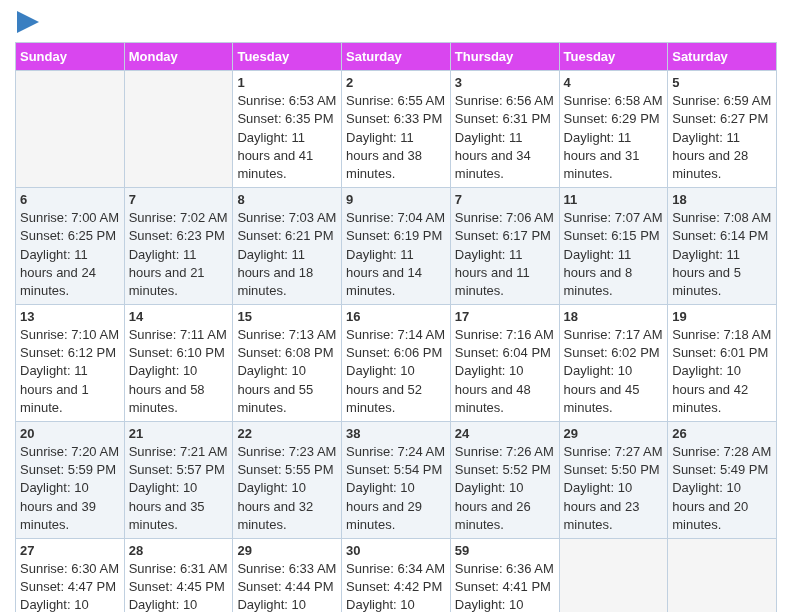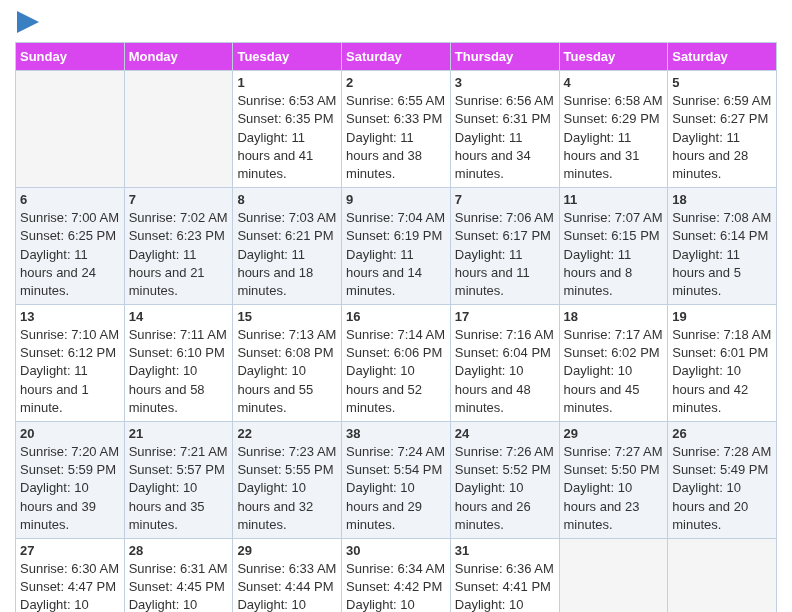--- a/index.html
+++ b/index.html
@@ -244,21 +244,21 @@
 Sunset: 4:44 PM
 Daylight: 10 hours and 10 minutes.</div>
           </td>
           <td>
             <div class="day-num">30</div>
             <div class="day-info">Sunrise: 6:34 AM
 Sunset: 4:42 PM
 Daylight: 10 hours and 7 minutes.</div>
           </td>
           <td>
-            <div class="day-num">31</div>
+            <div class="day-num">59</div>
             <div class="day-info">Sunrise: 6:36 AM
 Sunset: 4:41 PM
 Daylight: 10 hours and 4 minutes.</div>
           </td>
           <td class="empty"></td>
           <td class="empty"></td>
         </tr>
       </tbody>
   </table>
 </div>

